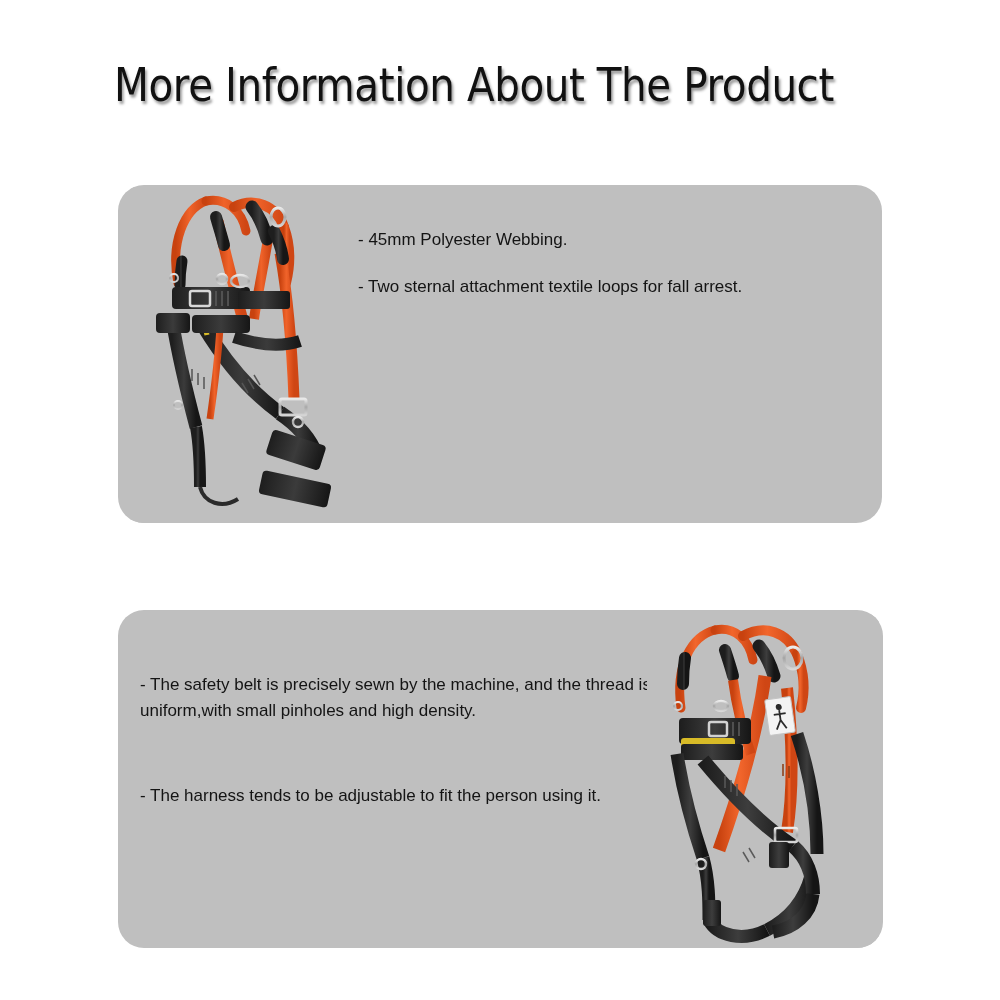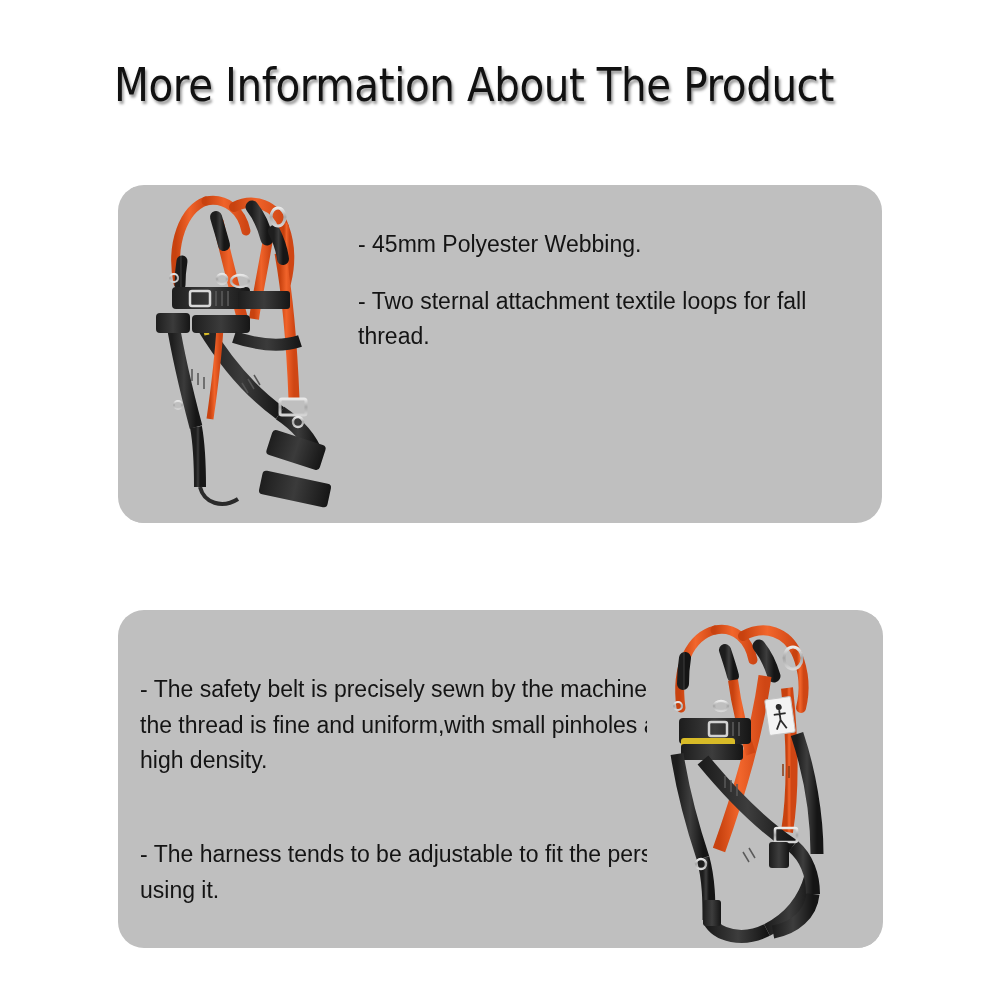--- a/index.html
+++ b/index.html
@@ -47,21 +47,21 @@
   .card-two {
     left: 118px;
     top: 610px;
     width: 765px;
     height: 338px;
   }
 
   
   .feature-list {
     position: absolute;
-    font-size: 23px;
+    font-size: 17px;
     line-height: 1.55;
     color: #141414;
     font-family: "Liberation Sans", sans-serif;
   }
   .feature-list p {
     margin: 0 0 21px 0;
   }
   .feature-list p:last-child {
     margin-bottom: 0;
   }
@@ -180,21 +180,21 @@
       <circle cx="168" cy="235" r="5" fill="none" stroke="url(#mtl1)" stroke-width="2.4"></circle>
 
       <path d="M62 182 l0 12 M68 186 l0 12 M74 190 l0 12" stroke="#555" stroke-width="1.5"></path>
       <path d="M112 196 l6 10 M118 192 l6 10 M124 188 l6 10" stroke="#555" stroke-width="1.5"></path>
       <circle cx="48" cy="218" r="4" fill="none" stroke="url(#mtl1)" stroke-width="2"></circle>
     </svg>
   </div>
 
   <div class="feature-list text-one">
     <p>- 45mm Polyester Webbing.</p>
-    <p>- Two sternal attachment textile loops for fall thread.</p>
+    <p>- Two sternal attachment textile loops for fall arrest.</p>
   </div>
 </div>
 
 <div class="card card-two">
 
   <div class="feature-list text-two">
     <p>- The safety belt is precisely sewn by the machine, and the thread is fine and uniform,with small pinholes and high density.</p>
     <p> - The harness tends to be adjustable to fit  the person using it.</p>
   </div>
 

